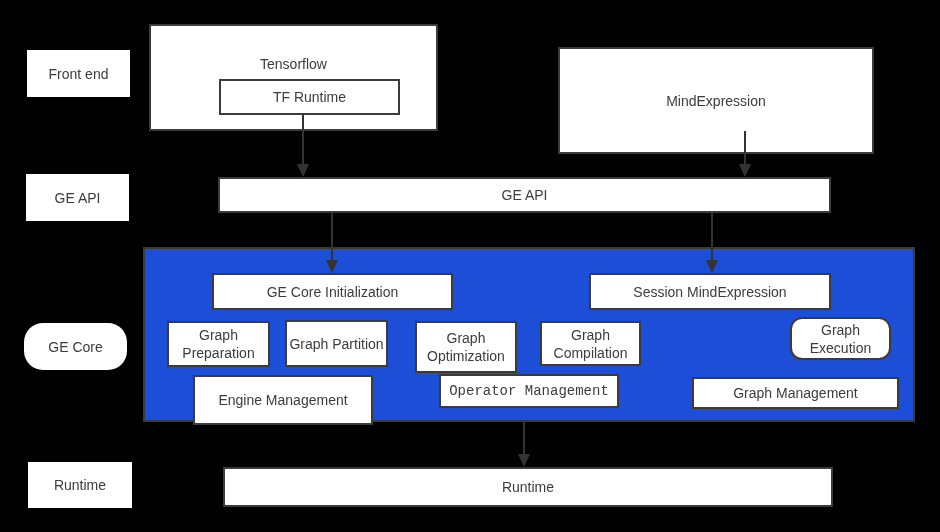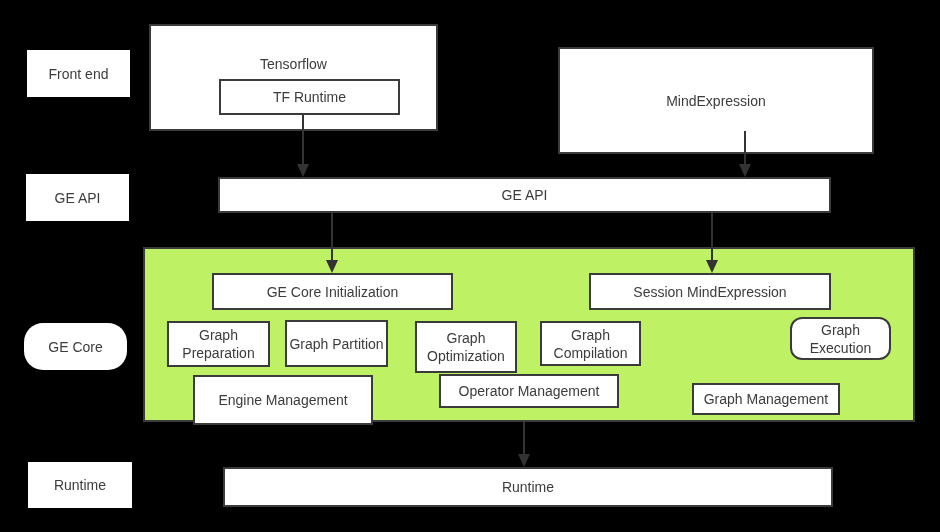--- a/index.html
+++ b/index.html
@@ -37,21 +37,21 @@
     justify-content: center;
     text-align: center;
   }
   .container-title {
     position: absolute;
     left: 0;
     right: 0;
     text-align: center;
   }
   .core-bg {
-    background: #bef264;
+    background: #1d4ed8;
   }
   .arrow {
     position: absolute;
     width: 12px;
     display: flex;
     flex-direction: column;
     align-items: center;
     z-index: 5;
   }
   .arrow .shaft {
@@ -90,22 +90,22 @@
     <div class="box" style="left:67px; top:24px; width:241px; height:37px;">GE Core Initialization</div>
     <div class="box" style="left:444px; top:24px; width:242px; height:37px;">Session MindExpression</div>
 
     <div class="box" style="left:22px; top:72px; width:103px; height:46px;">Graph Preparation</div>
     <div class="box" style="left:140px; top:71px; width:103px; height:47px;">Graph Partition</div>
     <div class="box" style="left:270px; top:72px; width:102px; height:52px;">Graph Optimization</div>
     <div class="box" style="left:395px; top:72px; width:101px; height:45px;text-align:center;">Graph Compilation</div>
     <div class="box" style="left:645px; top:68px; width:101px; height:43px;border-radius:12px;">Graph Execution</div>
 
     <div class="box" style="left:48px; top:126px; width:180px; height:50px;">Engine Management</div>
-    <div class="box" style="left:294px; top:125px; width:180px; height:34px;">Operator Management</div>
-    <div class="box" style="left:547px; top:134px; width:148px; height:32px;">Graph Management</div>
+    <div class="box" style="left:294px; top:125px; width:180px; height:34px;font-family:Liberation Mono, monospace;">Operator Management</div>
+    <div class="box" style="left:547px; top:128px; width:207px; height:32px;">Graph Management</div>
   </div>
 
   <div class="box" style="left:223px; top:467px; width:610px; height:40px;">Runtime</div>
 
   <div class="arrow" style="left:297px; top:115px;">
     <div class="shaft" style="height:49px;"></div>
     <div class="head"></div>
   </div>
 
   <div class="arrow" style="left:739px; top:131px;">

